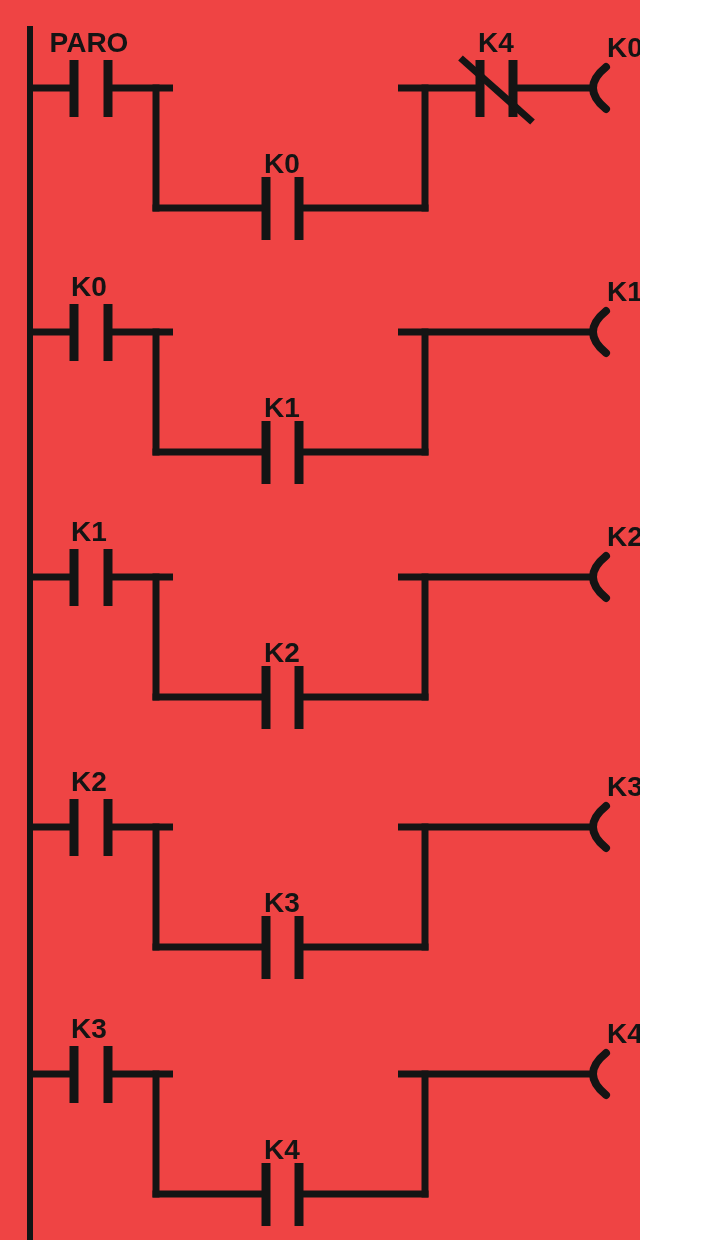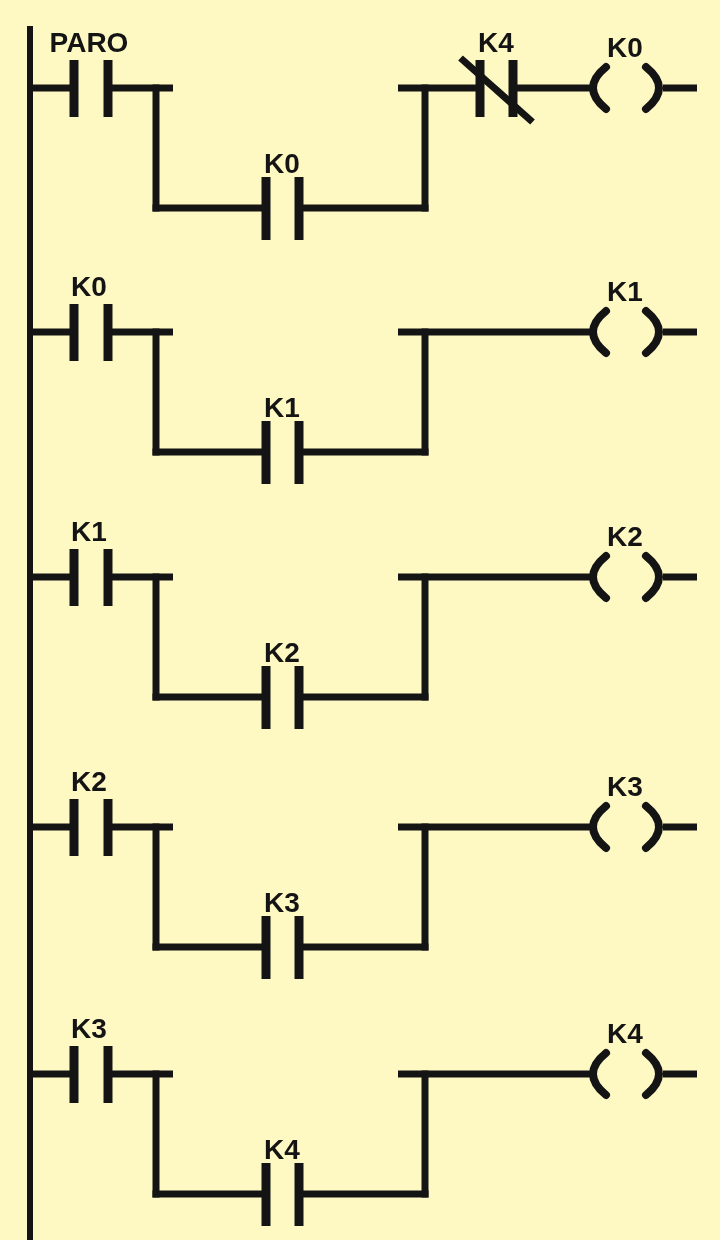--- a/index.html
+++ b/index.html
@@ -2,23 +2,23 @@
 <html><head>
 <meta charset="utf-8">
 <style>
   html, body {
     margin: 0;
     padding: 0;
     background: #ffffff;
   }
   #stage {
     position: relative;
-    width: 720px;
+    width: 640px;
     height: 1240px;
-    background: #fef9c3;
+    background: #ef4444;
     overflow: hidden;
     font-family: "Liberation Sans", sans-serif;
   }
   svg text.lbl {
     font-family: "Liberation Sans", "DejaVu Sans", sans-serif;
     font-weight: bold;
     font-size: 28px;
     text-anchor: middle;
   }
 </style>

